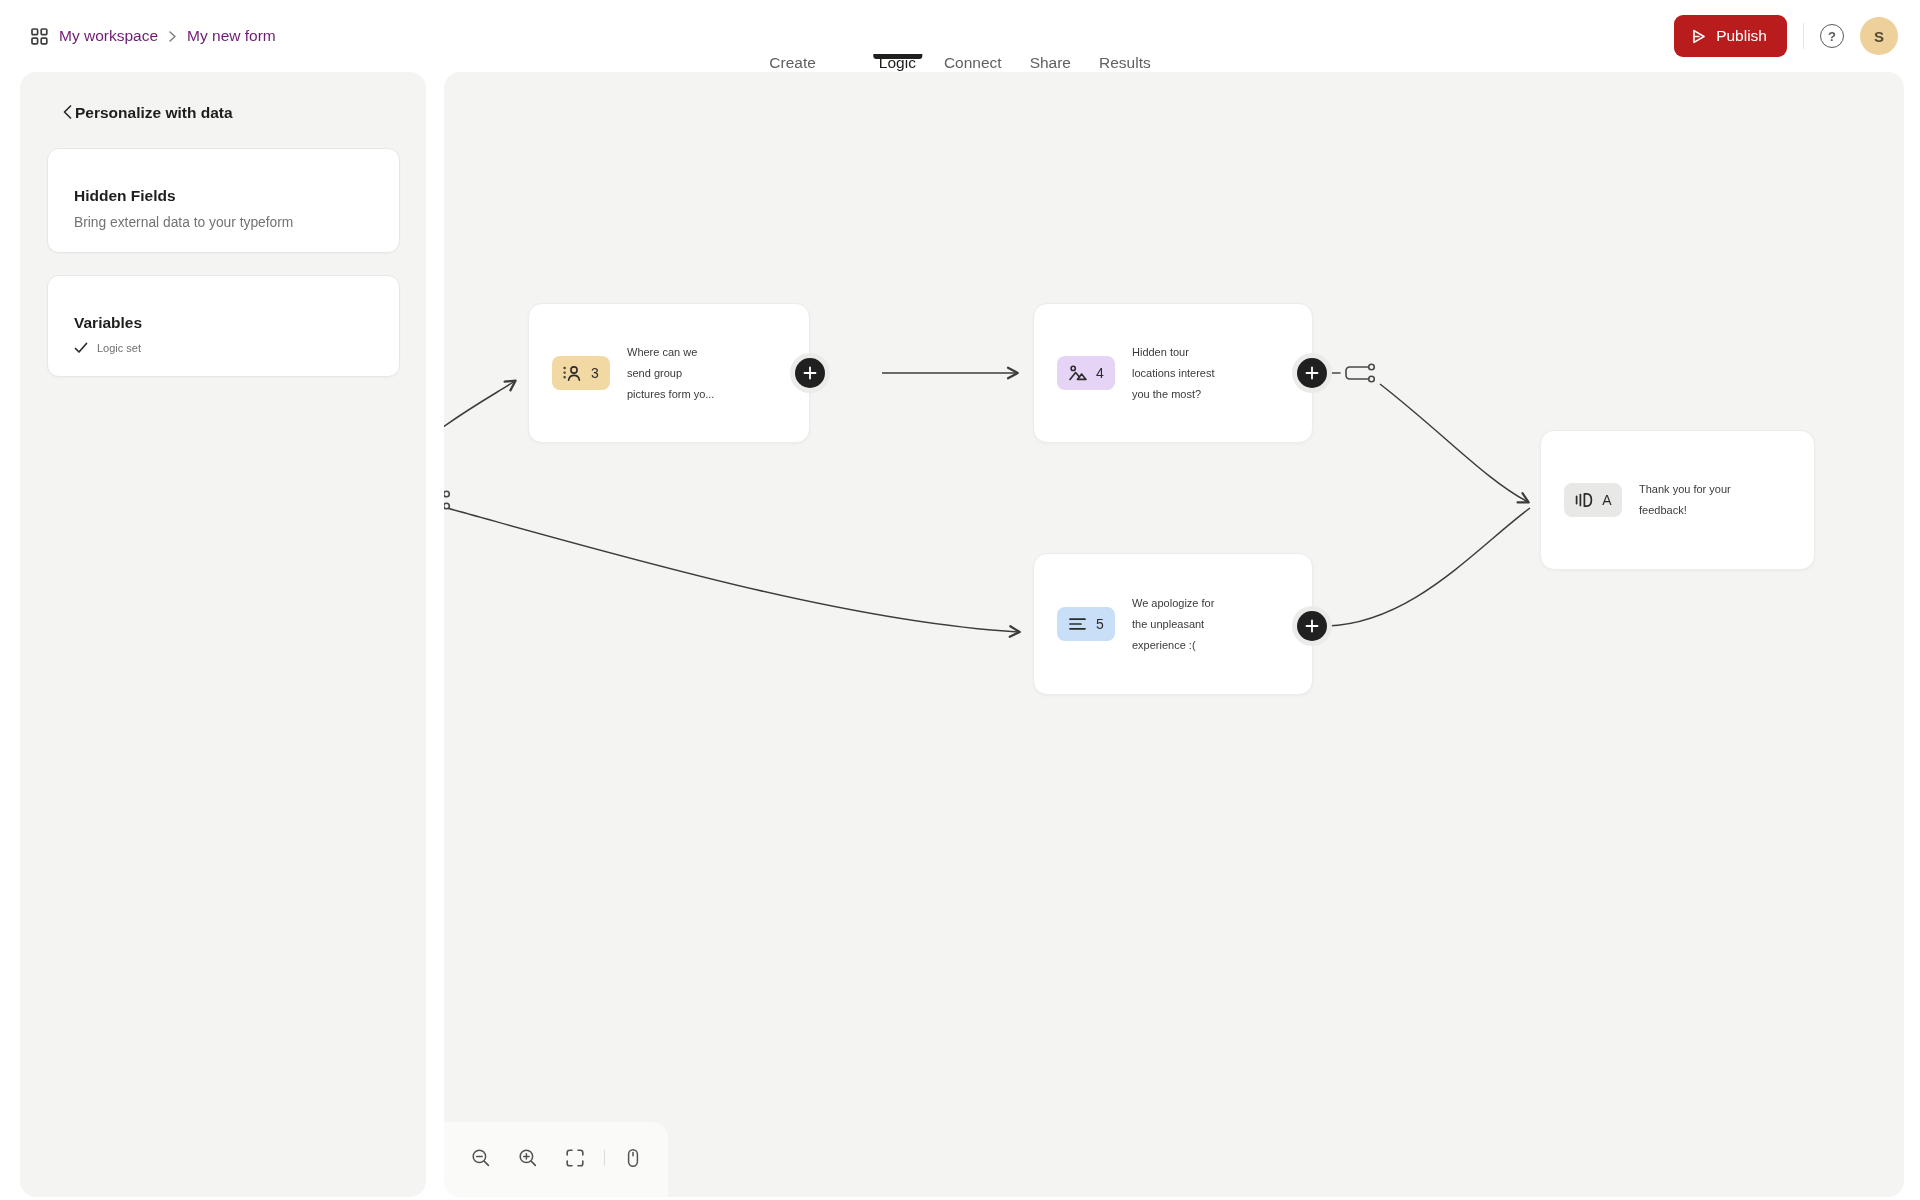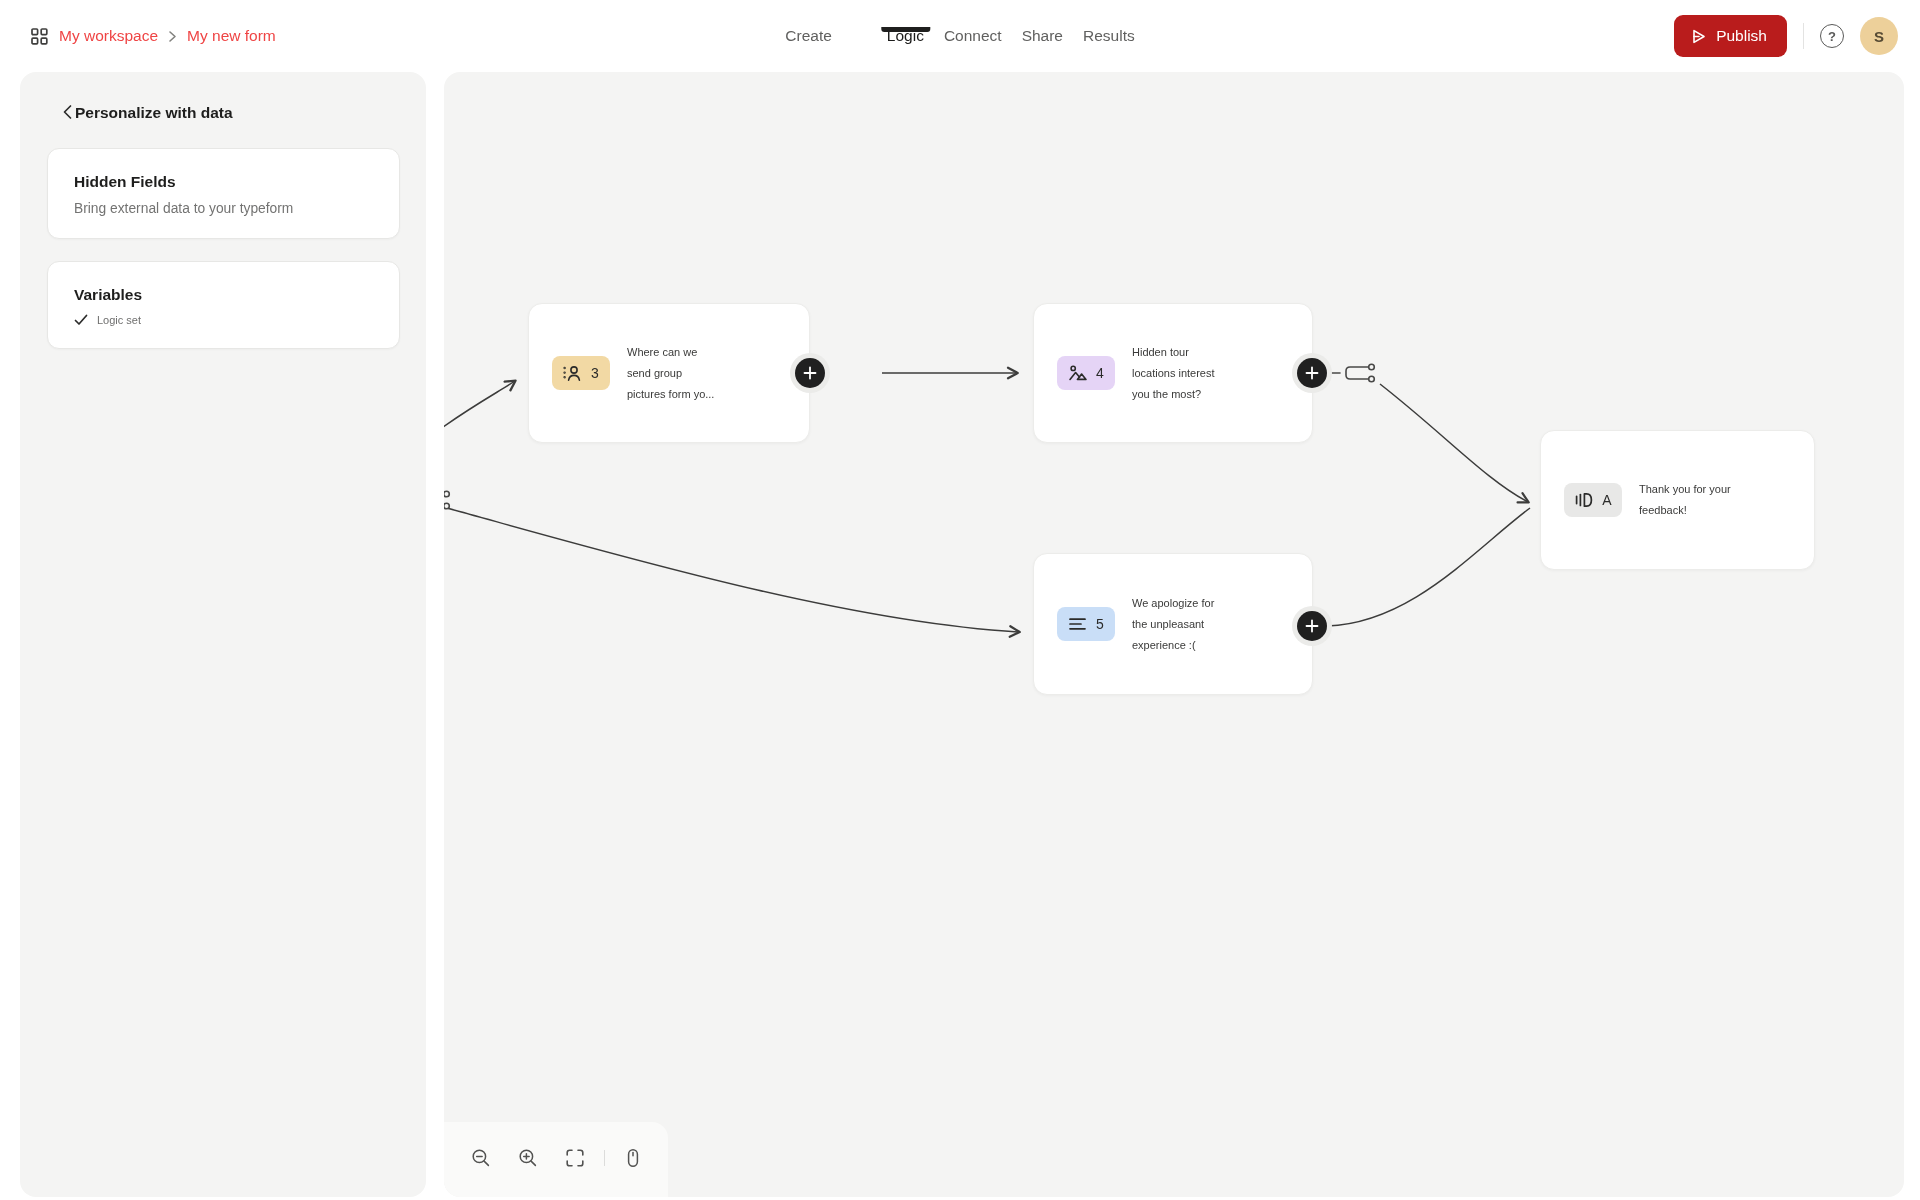--- a/index.html
+++ b/index.html
@@ -2,45 +2,45 @@
 <html><head>
 <meta charset="utf-8">
 <style>
   * { margin:0; padding:0; box-sizing:border-box; }
   html,body { width:1920px; height:1200px; background:#ffffff; overflow:hidden;
     font-family:"Liberation Sans","DejaVu Sans",sans-serif; -webkit-font-smoothing:antialiased; }
 
   
   .header { position:absolute; left:0; top:0; width:1920px; height:72px; background:#ffffff; }
   .breadcrumb { position:absolute; left:30px; top:0; height:72px; display:flex; align-items:center; gap:10px; }
-  .crumb { font-size:15.5px; color:#ef4444; cursor:pointer; }
+  .crumb { font-size:15.5px; color:#701a75; cursor:pointer; }
   .crumb-sep svg { display:block; }
   .grid-ic { display:flex; }
 
-  .tabs { position:absolute; left:50%; transform:translateX(-50%); top:0; height:72px; display:flex; align-items:center; gap:20px; }
+  .tabs { position:absolute; left:50%; transform:translateX(-50%); top:0; height:72px; display:flex; align-items:flex-end; gap:28px; }
   .tab { position:relative; display:flex; align-items:center; font-size:15.5px; color:#60605f; cursor:pointer; font-weight:400; }
   .tab.active { color:#1c1c1b; font-weight:400;margin-left:35px; }
   .tab.active::after { content:""; position:absolute; top:0; left:-6px; right:-6px; height:5px; background:#1f1f1e; border-radius:0 0 3px 3px; }
 
   .header-right { position:absolute; right:22px; top:0; height:72px; display:flex; align-items:center; gap:16px; }
   .publish-btn { height:42px; padding:0 20px 0 16px; background:#b91c1c; color:#ffffff; border:none; border-radius:9px;
     display:flex; align-items:center; gap:9px; font-size:15.5px; font-family:inherit; cursor:pointer; }
   .hdr-divider { width:1px; height:26px; background:#e3e3e2; }
   .help-btn { width:24px; height:24px; border-radius:50%; border:1.6px solid #5a5a59; color:#5a5a59;
     display:flex; align-items:center; justify-content:center; font-size:13px; font-weight:700; cursor:pointer; background:transparent; }
   .avatar { width:38px; height:38px; border-radius:50%; background:#edd09a; color:#564a33;
     display:flex; align-items:center; justify-content:center; font-size:15px; font-weight:600; cursor:pointer; }
 
   
   .sidebar { position:absolute; left:20px; top:72px; width:406px; height:1125px; background:#f4f4f3; border-radius:16px; }
   .sidebar-header { display:flex; align-items:flex-start; gap:2px; padding:32px 0 26px 42px; }
   .back-btn { display:flex; cursor:pointer; }
   .sidebar-title { font-size:15.5px; font-weight:700; color:#1e1e1d; }
   .side-card { position:relative; margin:0 26px 22px 27px; background:#ffffff; border:1px solid #e7e7e5; border-radius:12px;
-    padding:24px 26px 22px 26px; cursor:pointer; box-shadow:0 1px 2px rgba(0,0,0,0.03); }
+    padding:38px 26px 22px 26px; cursor:pointer; box-shadow:0 1px 2px rgba(0,0,0,0.03); }
   .side-card-title { font-size:15.5px; font-weight:700; color:#1e1e1d; }
   .side-card-desc { margin-top:10px; font-size:13.8px; color:#73737:2; color:#737372; }
   .side-card-status { margin-top:10px; display:flex; align-items:center; gap:9px; font-size:11px; color:#6f6f6e; }
 
   
   .canvas { position:absolute; left:444px; top:72px; width:1460px; height:1125px; background:#f4f4f3; border-radius:16px; overflow:hidden; }
   .connections { position:absolute; left:0; top:0; pointer-events:none; }
 
   .node { position:absolute; background:#ffffff; border:1px solid #ececea; border-radius:14px;
     box-shadow:0 1px 3px rgba(0,0,0,0.04); display:flex; align-items:center; gap:17px; padding-left:23px; cursor:pointer; }

